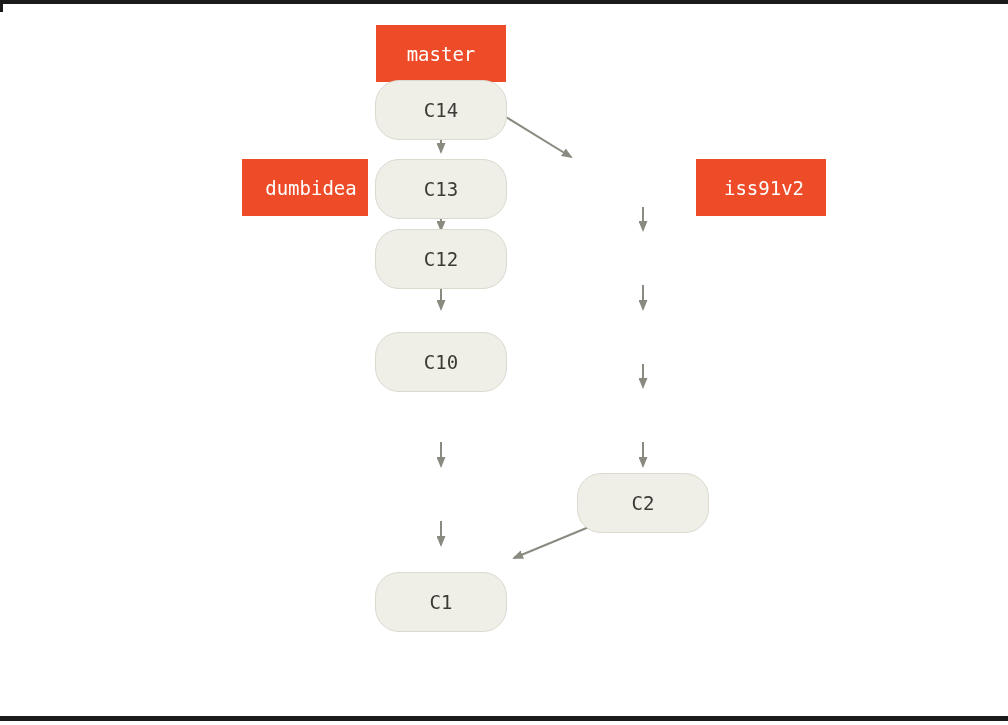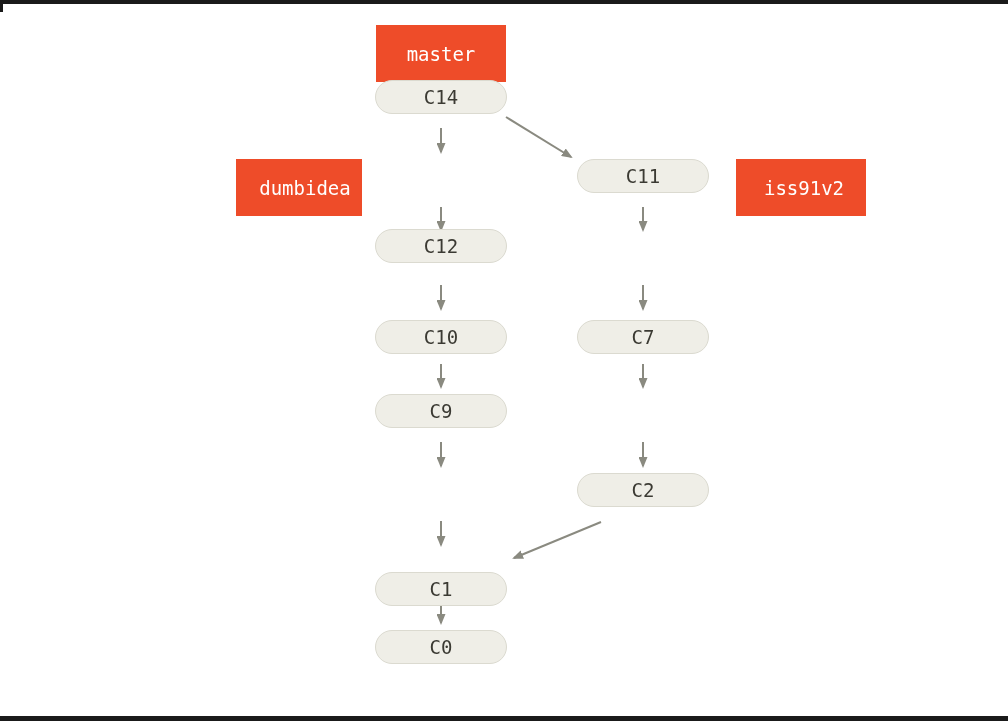--- a/index.html
+++ b/index.html
@@ -19,21 +19,21 @@
   .arrow-layer {
     position: absolute;
     left: 0; top: 0;
     width: 1008px; height: 725px;
     pointer-events: none;
   }
 
   .node {
     position: absolute;
     width: 132px;
-    height: 34px;
+    height: 60px;
     box-sizing: border-box;
     background: #efeee7;
     border: 1px solid #dbdad0;
     border-radius: 24px;
     display: flex;
     align-items: center;
     justify-content: center;
     font-size: 19px;
     color: #3b3a33;
   }
@@ -48,29 +48,29 @@
     font-size: 19px;
     height: 57px;
   }
 
   
   .col-left  { left: 375px; }
   .col-right { left: 577px; }
   .row-c14 { top: 80px; }
   .row-1   { top: 159px; }
   .row-2   { top: 229px; }
-  .row-3   { top: 320px; }
+  .row-3   { top: 332px; }
   .row-4   { top: 394px; }
   .row-5   { top: 473px; }
   .row-6   { top: 552px; margin-top: 20px; }
   .row-7   { top: 630px; }
 
   .label-master   { left: 376px; top: 25px;  width: 130px; }
-  .label-dumbidea { left: 236px; top: 159px; width: 126px; padding-left: 12px; }
-  .label-iss91v2  { left: 736px; top: 159px; width: 130px; padding-left: 6px; }
+  .label-dumbidea { left: 242px; top: 159px; width: 126px; padding-left: 12px; }
+  .label-iss91v2  { left: 696px; top: 159px; width: 130px; padding-left: 6px; }
 </style>
 </head>
 <body>
 
 <div class="canvas">
 
   <div class="page-line top"></div>
   <div class="page-line corner-stub"></div>
   <div class="page-line bottom"></div>
 
@@ -105,39 +105,30 @@
   <div class="branch-label label-dumbidea">
     <span>dumbidea</span>
   </div>
   <div class="branch-label label-iss91v2">
     <span>iss91v2</span>
   </div>
 
   <div class="node col-left row-c14">
     <span>C14</span>
   </div>
+  <div class="node col-left row-1">
+    <span>C13</span>
+  </div>
   <div class="node col-left row-2">
     <span>C12</span>
   </div>
   <div class="node col-left row-3">
     <span>C10</span>
   </div>
-  <div class="node col-left row-4">
-    <span>C9</span>
-  </div>
   <div class="node col-left row-6">
     <span>C1</span>
   </div>
-  <div class="node col-left row-7">
-    <span>C0</span>
-  </div>
 
-  <div class="node col-right row-1">
-    <span>C11</span>
-  </div>
-  <div class="node col-right row-3">
-    <span>C7</span>
-  </div>
   <div class="node col-right row-5">
     <span>C2</span>
   </div>
 
 </div>
 
 </body></html>

